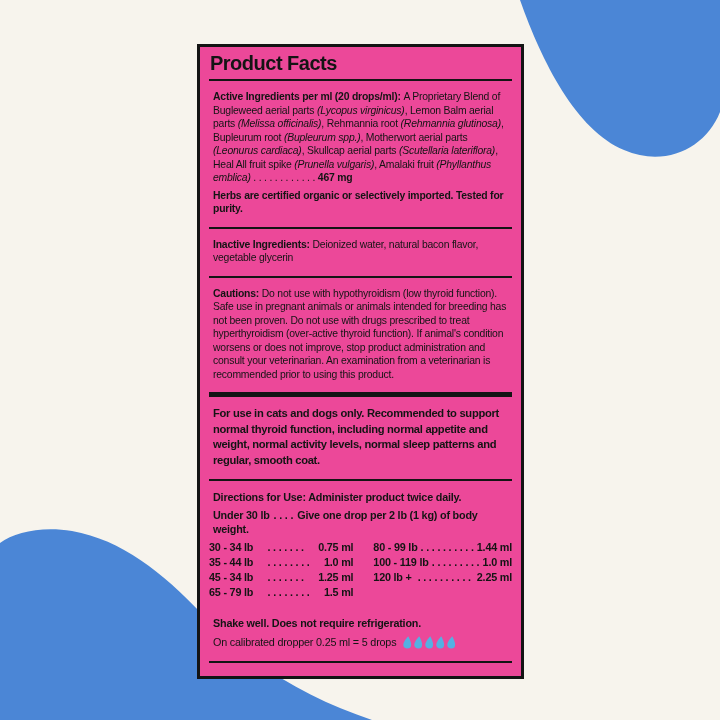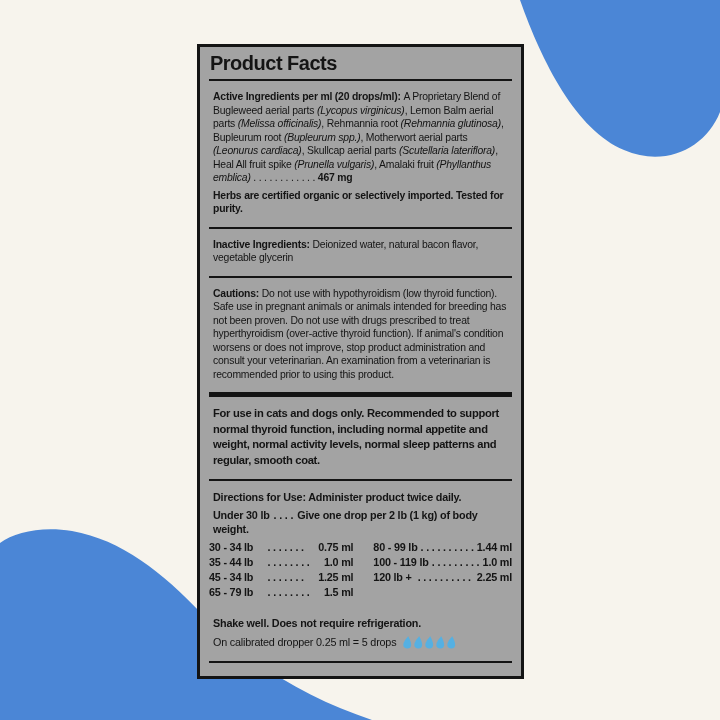--- a/index.html
+++ b/index.html
@@ -6,21 +6,21 @@
   body{
     width:720px;height:720px;position:relative;overflow:hidden;
     background:#f7f4ed;
     font-family:"Liberation Sans",sans-serif;
     color:#141414;
   }
   .bg-svg{position:absolute;left:0;top:0;width:720px;height:720px;}
 
   .panel{
     position:absolute;left:197px;top:44px;width:327px;height:635px;
-    box-sizing:border-box;background:#a3a3a3;border:3px solid #141414;
+    box-sizing:border-box;background:#ec4899;border:3px solid #141414;
     padding:2px 9px 0 9px;
   }
   .title{
     font-size:20px;font-weight:bold;letter-spacing:-0.5px;
     padding:3px 0 4px 1px;
   }
   hr.rule{border:0;border-top:2px solid #141414;margin:0;}
   hr.title-rule{border-top-width:2.5px;}
   hr.thick{border-top-width:3px;}
 

